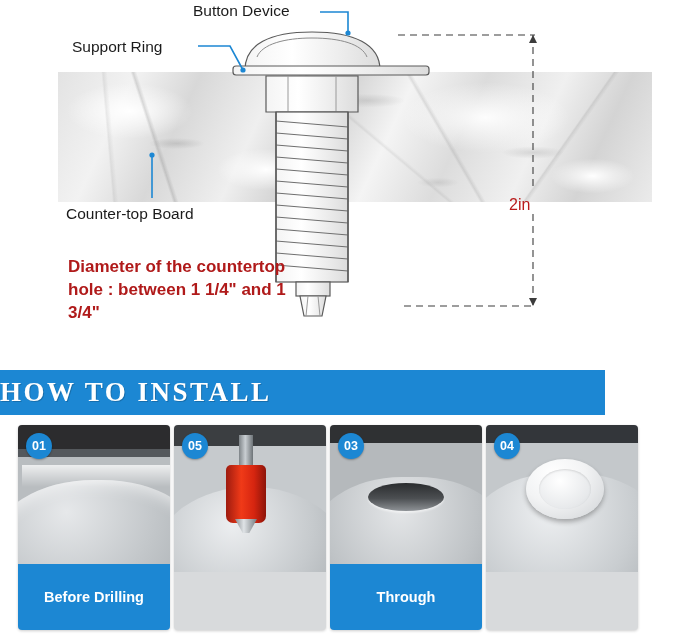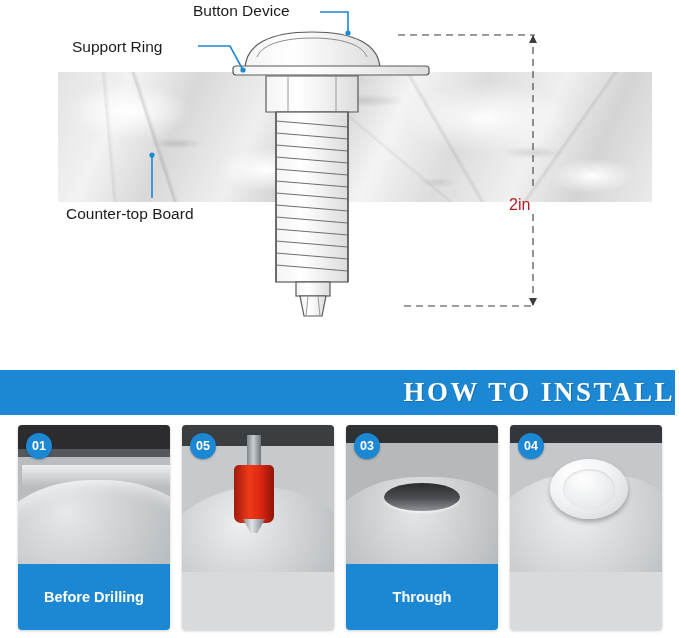--- a/index.html
+++ b/index.html
@@ -53,34 +53,34 @@
     color:#b01a1a;font-size:17px;font-weight:bold;line-height:1.35;
   }
   .dim-lbl{
     position:absolute;left:509px;top:196px;color:#b91c1c;font-size:16px;
   }
 
   svg.overlay{position:absolute;left:0;top:0;width:679px;height:358px;}
 
   
   #banner{
-    position:absolute;left:0;top:370px;width:675px;height:45px;
+    position:absolute;left:0;top:370px;width:605px;height:45px;
     background:#1c87d3;
-    display:flex;align-items:center;justify-content:flex-end;
+    display:flex;align-items:center;justify-content:flex-start;
   }
   #banner .txt{
     color:#ffffff;font-size:27px;font-weight:bold;letter-spacing:2.5px;
     font-family:"Liberation Serif", serif;
     text-shadow:1px 1px 0 rgba(0,0,0,.18);
   }
 
   
   #steps{
     position:absolute;left:18px;top:425px;width:645px;height:205px;
-    display:flex;gap:12px;
+    display:flex;gap:4px;
   }
   .card{
     width:152px;height:205px;position:relative;border-radius:4px;overflow:hidden;
     box-shadow:0 1px 3px rgba(0,0,0,.2);
     background:#d8dadc;
   }
   .photo{position:absolute;left:0;top:0;width:152px;height:147px;overflow:hidden;}
   .badge{
     position:absolute;left:8px;top:8px;width:26px;height:26px;border-radius:50%;
     background:#1c87d3;color:#fff;font-size:12.5px;font-weight:bold;
@@ -243,20 +243,21 @@
       <path d="M533,214 L533,306"></path>
     </g>
     <path d="M533,35 l-4,8 l8,0 z" fill="#3c3c3c"></path>
     <path d="M533,306 l-4,-8 l8,0 z" fill="#3c3c3c"></path>
   </svg>
 
   <div class="lbl" style="left:193px;top:2px;">Button Device</div>
   <div class="lbl" style="left:72px;top:38px;">Support Ring</div>
   <div class="lbl" style="left:66px;top:205px;">Counter-top Board</div>
   <div class="dim-lbl">2in</div>
+  <div class="red-note">Diameter of the countertop hole : between 1 1/4" and 1 3/4"</div>
 </div>
 
 <div id="banner">
   <div class="txt">HOW TO INSTALL</div>
 </div>
 
 <div id="steps">
 
   <div class="card">
     <div class="badge">01</div>

